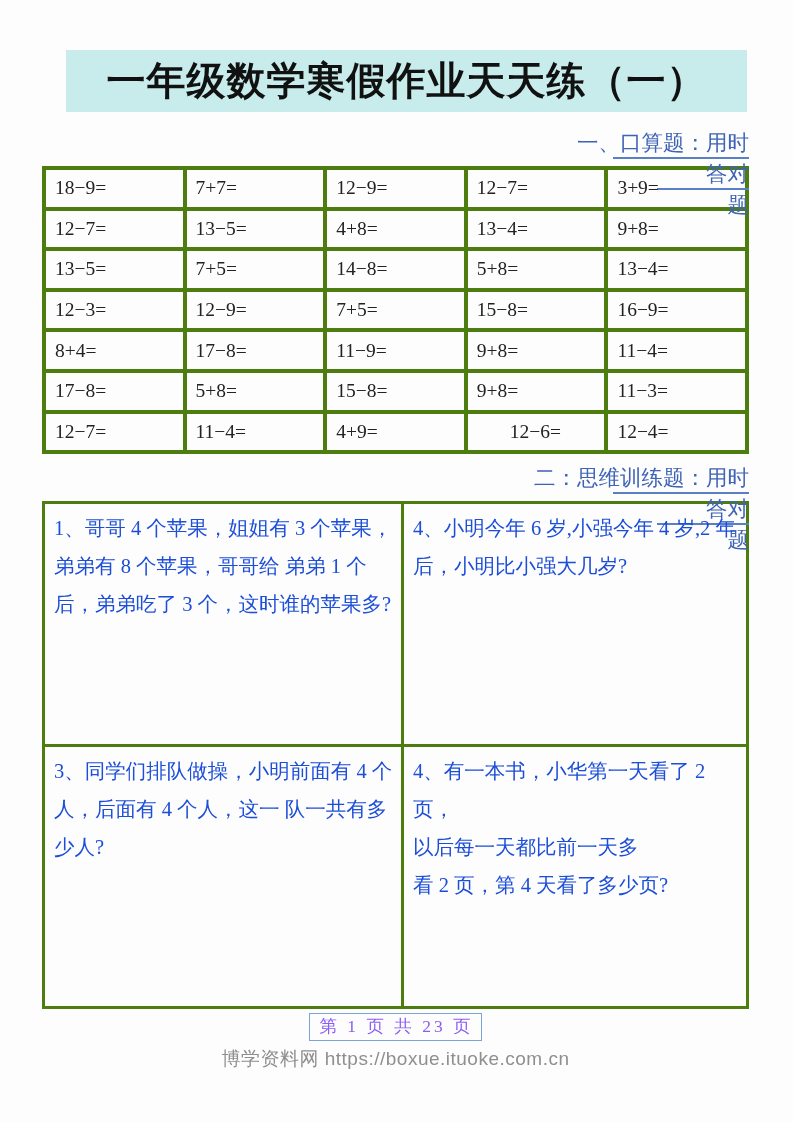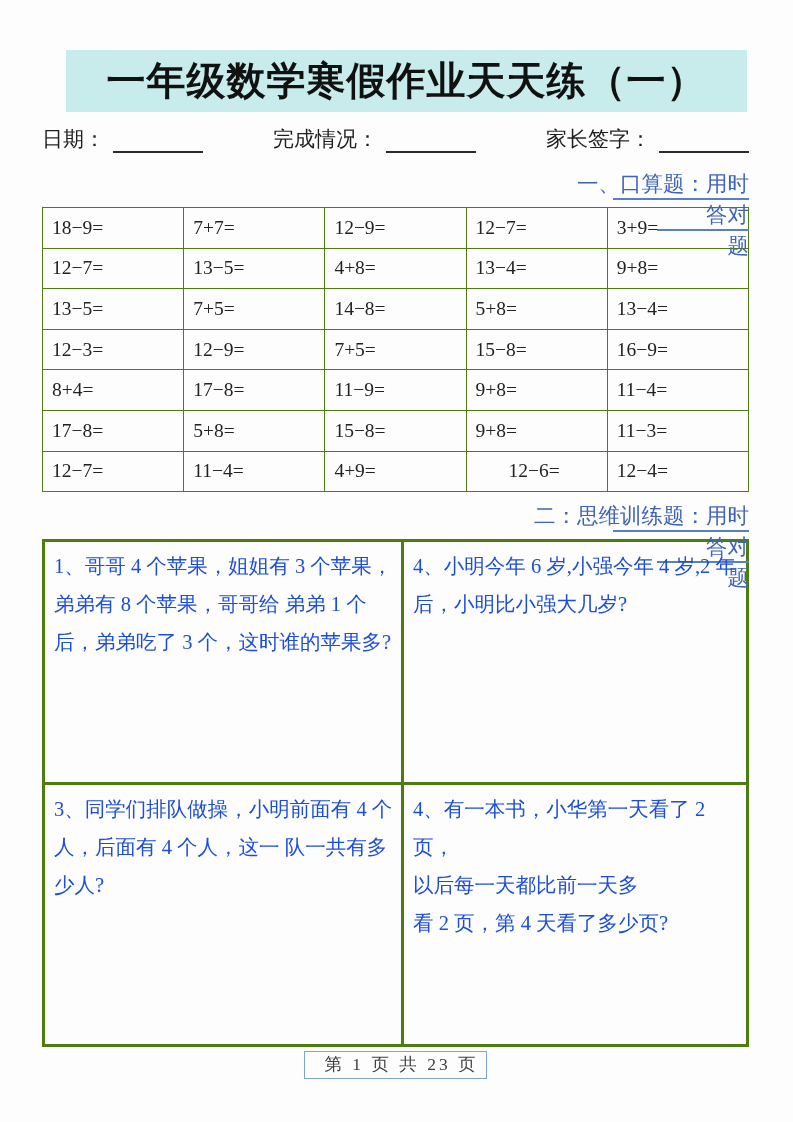--- a/index.html
+++ b/index.html
@@ -67,21 +67,21 @@
   .gap-mid { display: inline-block; width: 44px; }
 
   
   table.oral {
     width: 100%;
     border-collapse: collapse;
     table-layout: fixed;
     margin-top: 8px;
   }
   table.oral td {
-    border: 1px solid #4d7c0f;
+    border: 4px solid #4d7c0f;
     height: 40.6px;
     font-size: 19.5px;
     padding-left: 9px;
     vertical-align: middle;
     color: #222;
   }
   table.oral tr:nth-child(7) td:nth-child(4) { padding-left: 42px; }
 
   
   table.word {
@@ -102,24 +102,24 @@
   table.word col.c1 { width: 51%; }
   table.word col.c2 { width: 49%; }
   table.word tr.r1 td { height: 243px; }
   table.word tr.r2 td { height: 262px; margin-left: 30px; }
 
   
   .footer-box-row { margin-top: 4px; text-align: center; }
   .page-indicator {
     display: inline-block;
     border: 1px solid #7ba3d6;
-    color: #404040;
+    color: #8b5cf6;
     font-size: 17.5px;
     letter-spacing: 3px;
-    padding: 0 7px 2px 19px;
+    padding: 0 7px 2px 9px;
     background: #fdfdfd;
   }
   .site-row {
     margin-top: 5px;
     text-align: center;
     font-family: "Liberation Sans", "DejaVu Sans", sans-serif;
     font-size: 19px;
     color: #8f8f8f;
     letter-spacing: 0.5px;
   }
@@ -127,34 +127,20 @@
 </head>
 <body>
 
 <div class="page">
   <div class="inner">
 
     <div class="title-bar">
       <h1>一年级数学寒假作业天天练（一）</h1>
     </div>
 
-    <div class="meta-row">
-      <div class="meta-item">
-        <span>日期：</span>
-        <span class="blank b-date"></span>
-      </div>
-      <div class="meta-item">
-        <span>完成情况：</span>
-        <span class="blank b-date"></span>
-      </div>
-      <div class="meta-item">
-        <span>家长签字：</span>
-        <span class="blank b-date"></span>
-      </div>
-    </div>
 
     <div class="section-row first">
       <span>一、口算题：用时</span>
       <span class="blank b-blue b-time"></span>
       <span class="gap-mid"></span>
       <span>答对</span>
       <span class="blank b-blue b-count"></span>
       <span>题</span>
     </div>
 
@@ -241,15 +227,16 @@
           <td>4、有一本书，小华第一天看了 2 页，
 以后每一天都比前一天多
 看 2 页，第 4 天看了多少页?</td>
         </tr>
       </tbody>
     </table>
 
     <div class="footer-box-row">
       <span class="page-indicator">第 1 页 共 23 页</span>
     </div>
+    <div class="site-row">博学资料网 https://boxue.ituoke.com.cn</div>
 
   </div>
 </div>
 
 </body></html>

